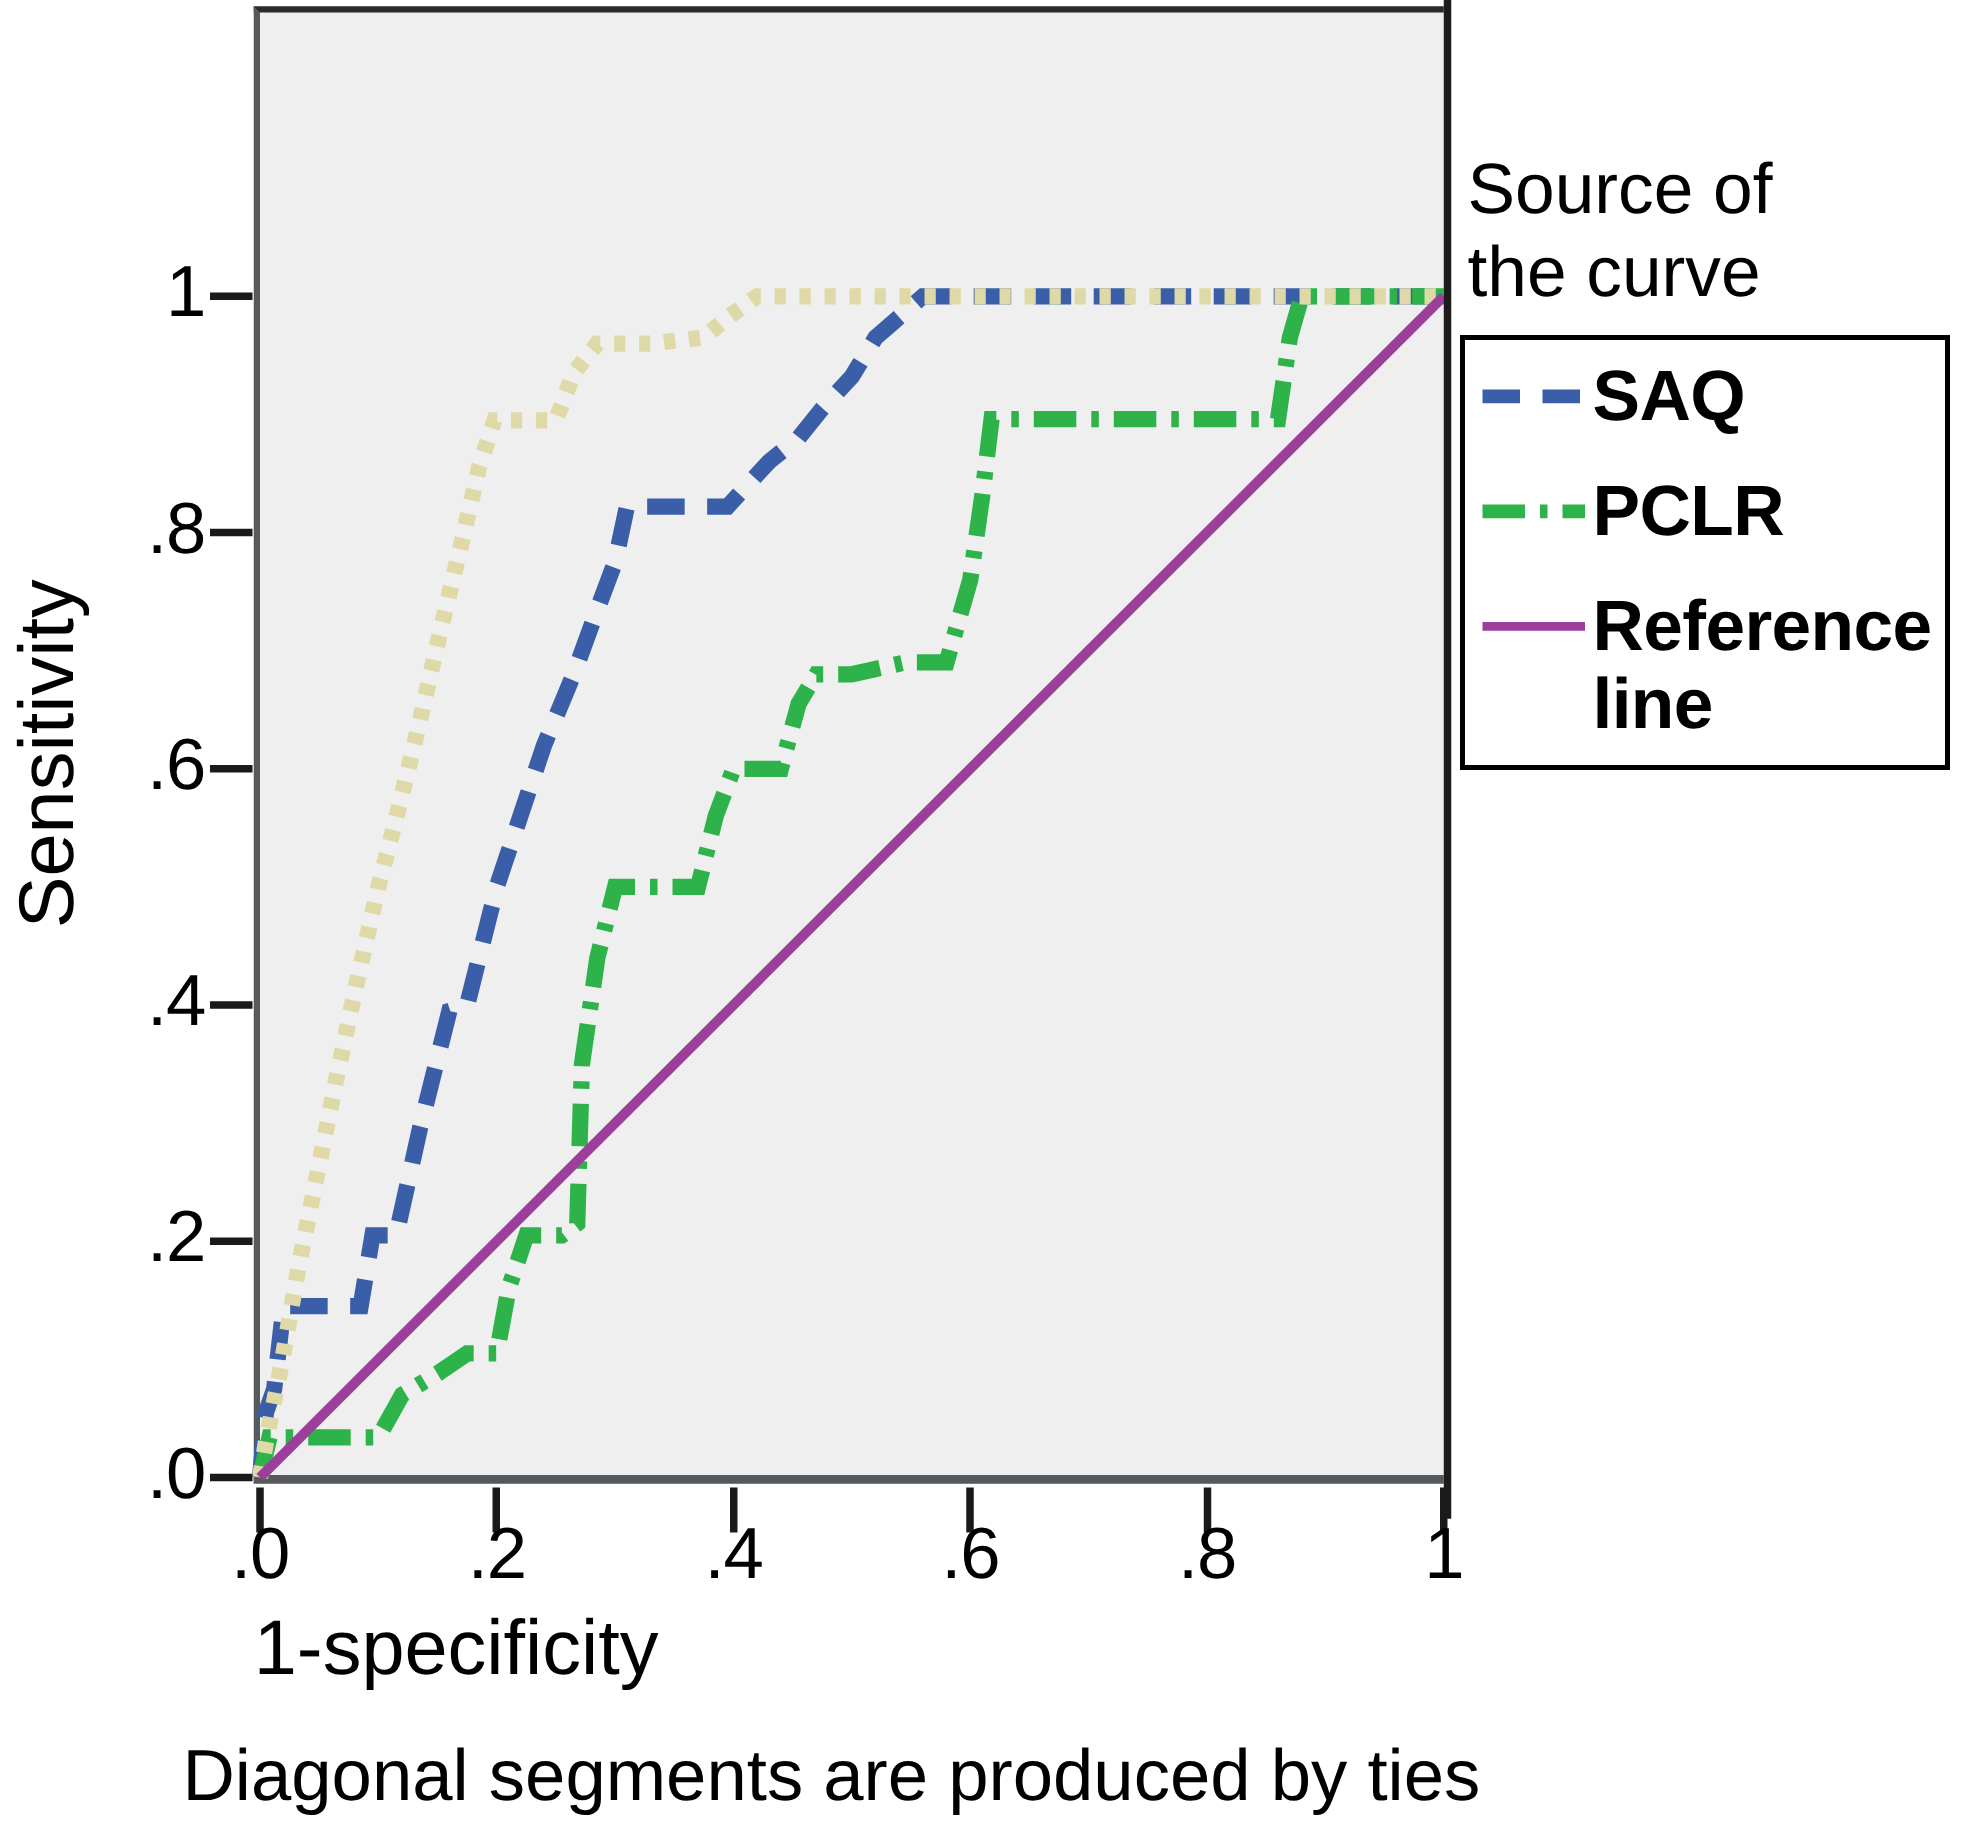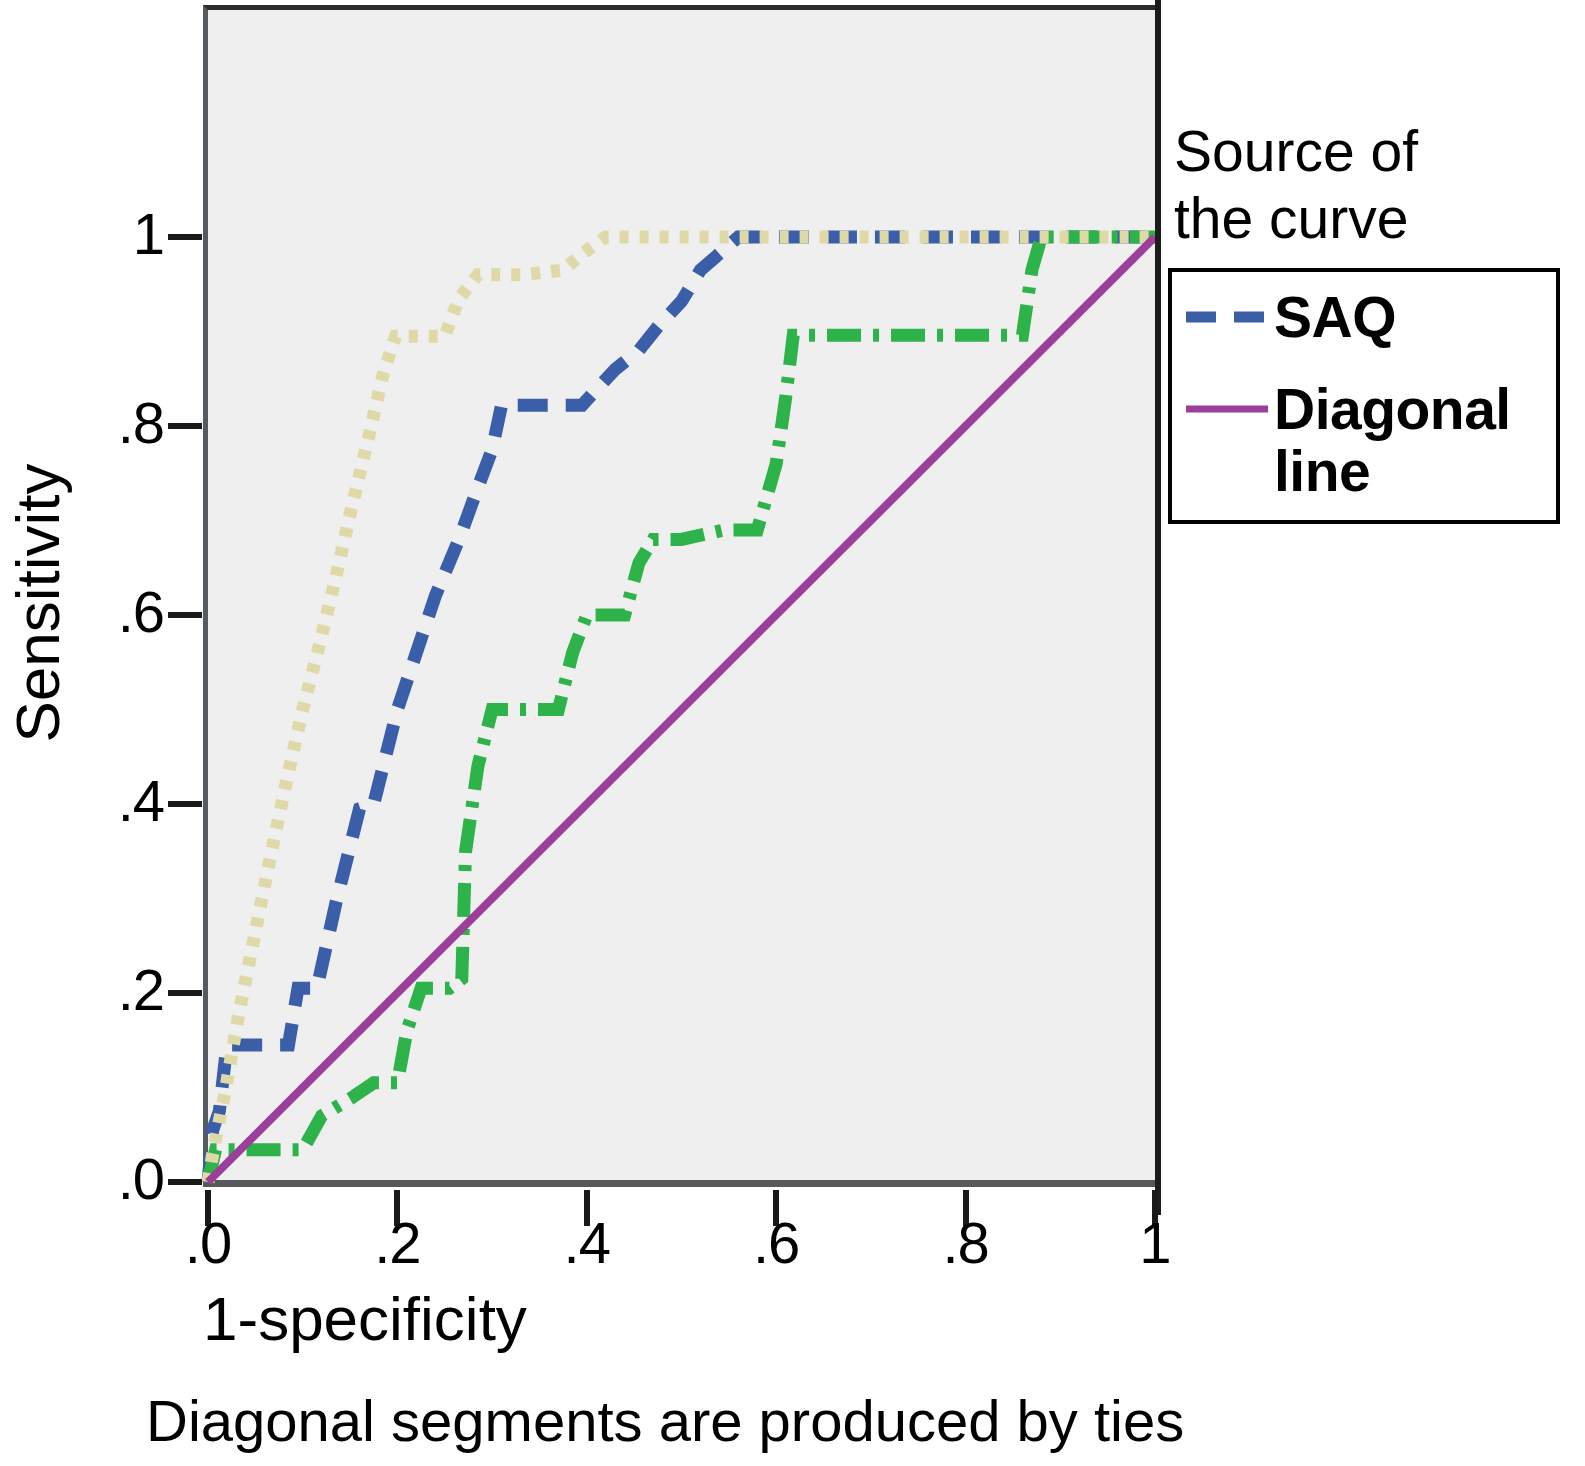--- a/index.html
+++ b/index.html
@@ -222,22 +222,30 @@
           <div class="legend-swatch">
             <svg width="86" height="26" viewBox="0 0 86 26">
               <line x1="2" y1="13" x2="84" y2="13" stroke="#3b5ea8" stroke-width="11" stroke-dasharray="30 18" stroke-linecap="butt"></line>
             </svg>
           </div>
           <div class="legend-label">SAQ</div>
         </div>
         <div class="legend-row">
           <div class="legend-swatch">
             <svg width="86" height="26" viewBox="0 0 86 26">
+              <line x1="2" y1="13" x2="84" y2="13" stroke="#2eb34a" stroke-width="11" stroke-dasharray="34 12 6 12" stroke-linecap="butt"></line>
+            </svg>
+          </div>
+          <div class="legend-label">PCLR</div>
+        </div>
+        <div class="legend-row">
+          <div class="legend-swatch">
+            <svg width="86" height="26" viewBox="0 0 86 26">
               <line x1="2" y1="13" x2="84" y2="13" stroke="#9b3f9b" stroke-width="7" stroke-linecap="butt"></line>
             </svg>
           </div>
-          <div class="legend-label">Diagonal
+          <div class="legend-label">Reference
 line</div>
         </div>
       </div>
   </div>
 
 </div>
 
 </body></html>

